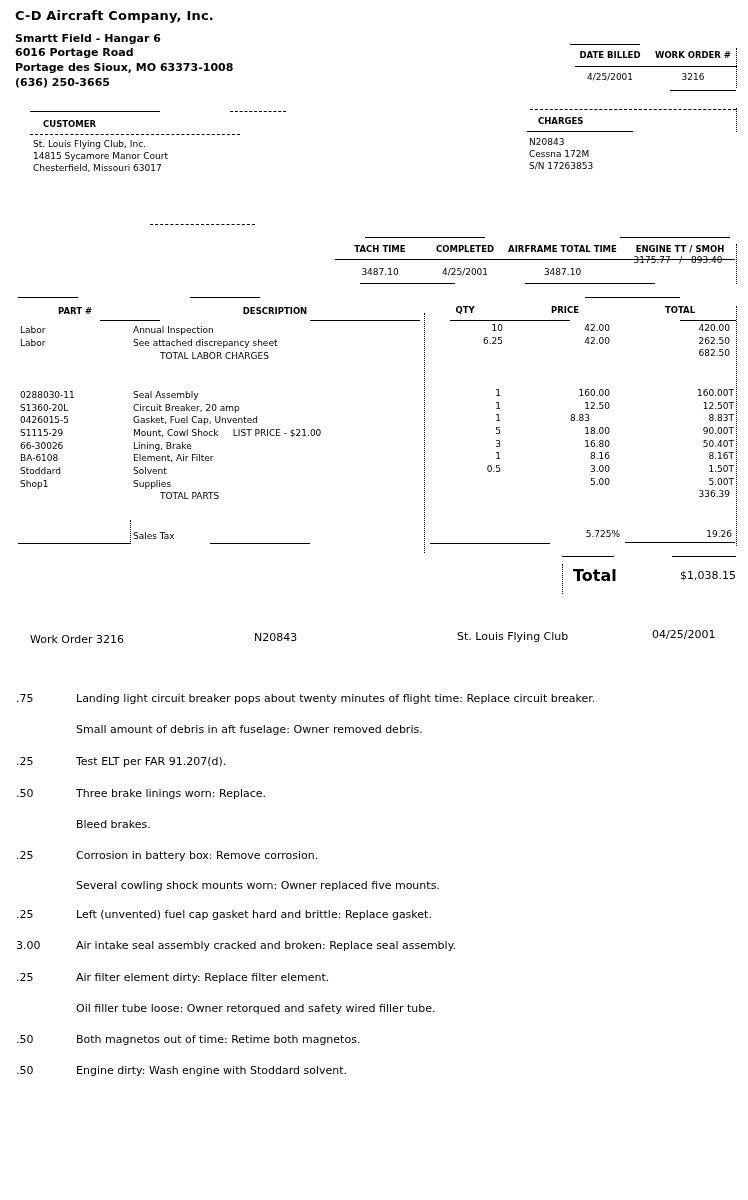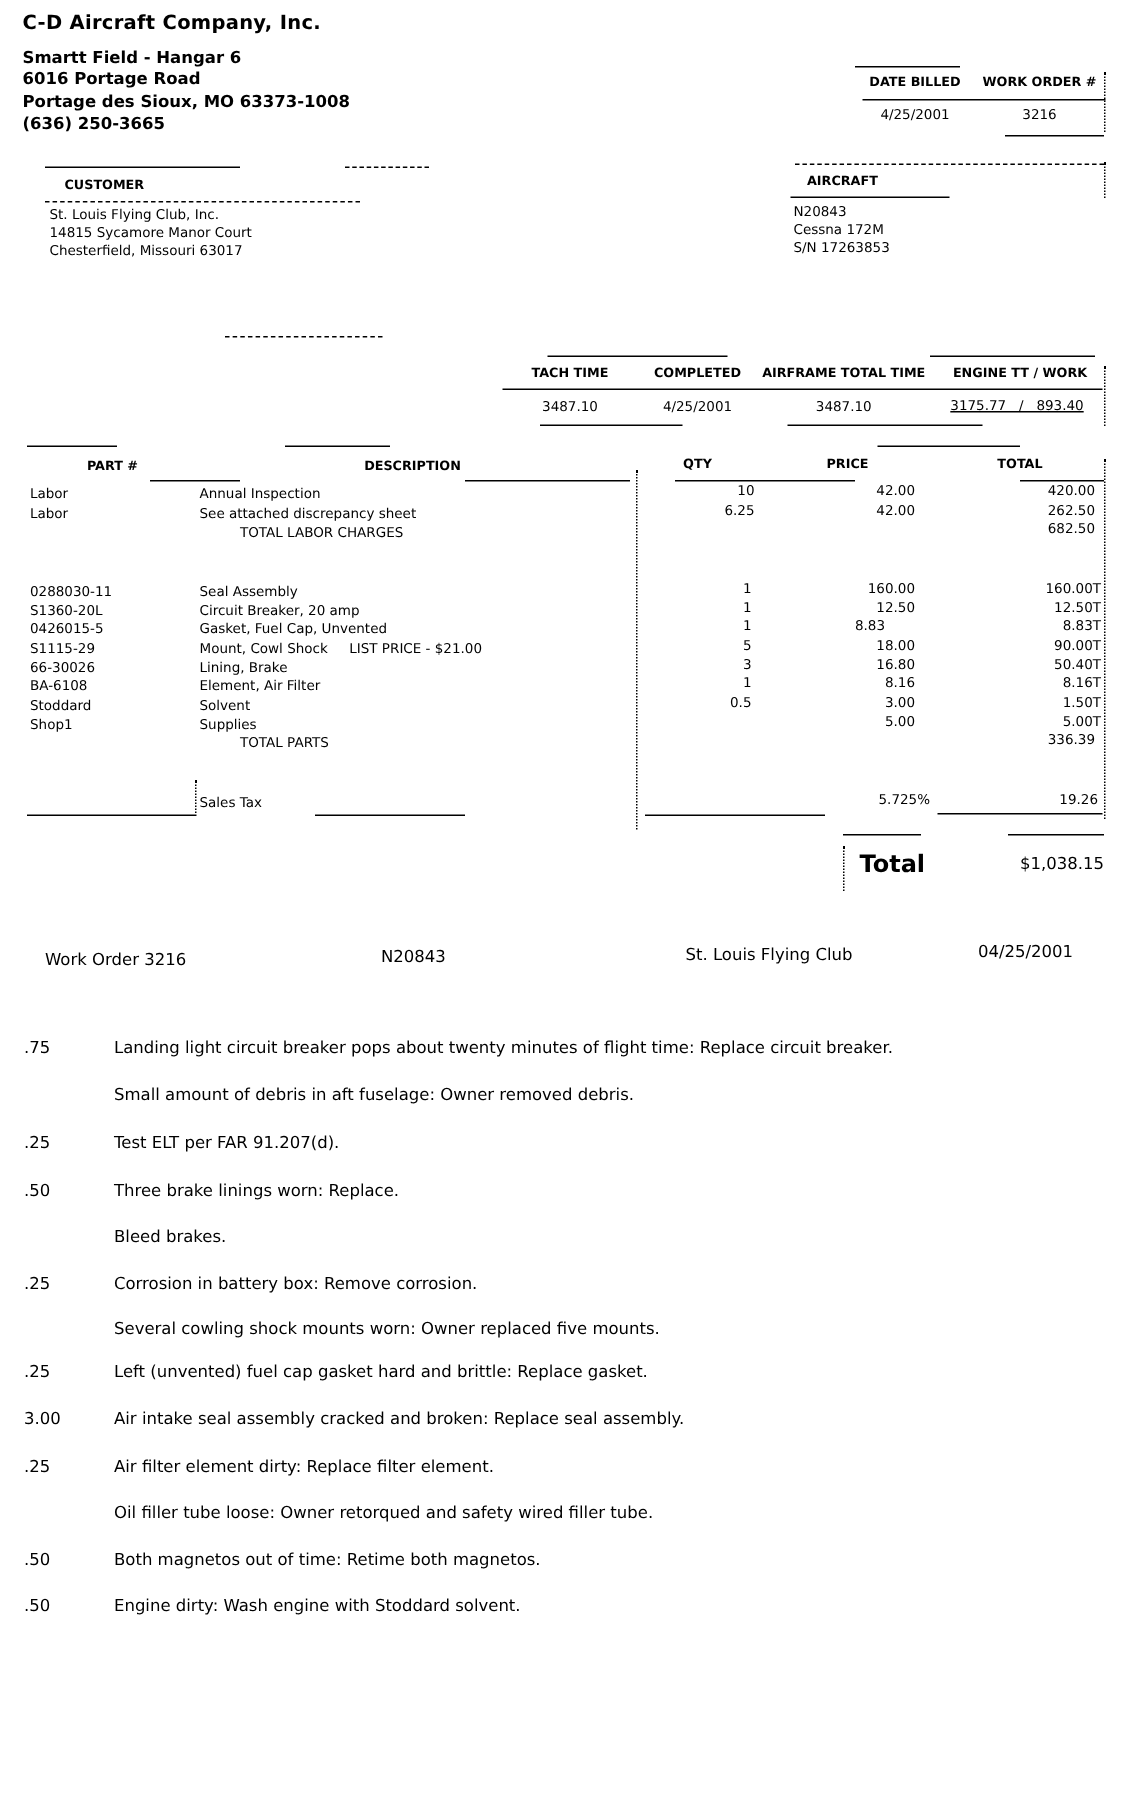--- a/index.html
+++ b/index.html
@@ -42,39 +42,39 @@
 <div class="hr" style="left:30px;top:111px;width:130px;"></div>
 <div class="hrd" style="left:230px;top:111px;width:56px;"></div>
 <div class="abs lbl" style="left:43px;top:119px;">CUSTOMER</div>
 <div class="hrd" style="left:30px;top:134px;width:210px;"></div>
 <div class="abs sm" style="left:33px;top:139px;">St. Louis Flying Club, Inc.</div>
 <div class="abs sm" style="left:33px;top:151px;">14815 Sycamore Manor Court</div>
 <div class="abs sm" style="left:33px;top:163px;">Chesterfield, Missouri  63017</div>
 <div class="hrd" style="left:150px;top:224px;width:105px;"></div>
 
 <div class="hrd" style="left:530px;top:109px;width:206px;"></div>
-<div class="abs lbl" style="left:538px;top:116px;">AIRCRAFT</div>
+<div class="abs lbl" style="left:538px;top:116px;">CHARGES</div>
 <div class="hr" style="left:527px;top:131px;width:106px;"></div>
 <div class="vr" style="left:736px;top:108px;height:24px;"></div>
 <div class="abs sm" style="left:529px;top:137px;">N20843</div>
 <div class="abs sm" style="left:529px;top:149px;">Cessna  172M</div>
 <div class="abs sm" style="left:529px;top:161px;">S/N 17263853</div>
 
 <div class="hr" style="left:365px;top:237px;width:120px;"></div>
 <div class="hr" style="left:620px;top:237px;width:110px;"></div>
 <div class="abs lbl ctr" style="left:340px;top:244px;width:80px;">TACH TIME</div>
 <div class="abs lbl ctr" style="left:425px;top:244px;width:80px;">COMPLETED</div>
 <div class="abs lbl ctr" style="left:505px;top:244px;width:115px;">AIRFRAME TOTAL TIME</div>
-<div class="abs lbl ctr" style="left:625px;top:244px;width:110px;">ENGINE TT / WORK</div>
+<div class="abs lbl ctr" style="left:625px;top:244px;width:110px;">ENGINE TT / SMOH</div>
 <div class="hr" style="left:335px;top:259px;width:400px;"></div>
 <div class="vr" style="left:736px;top:244px;height:40px;"></div>
 <div class="abs sm ctr" style="left:340px;top:267px;width:80px;">3487.10</div>
 <div class="abs sm ctr" style="left:425px;top:267px;width:80px;">4/25/2001</div>
 <div class="abs sm ctr" style="left:505px;top:267px;width:115px;">3487.10</div>
-<div class="abs sm ctr" style="left:622px;top:266px;width:112px;white-space:pre;text-decoration:underline;">3175.77   /   893.40</div>
+<div class="abs sm ctr" style="left:622px;top:255px;width:112px;white-space:pre;">3175.77   /   893.40</div>
 <div class="hr" style="left:360px;top:283px;width:95px;"></div>
 <div class="hr" style="left:525px;top:283px;width:130px;"></div>
 
 <div class="hr" style="left:18px;top:297px;width:60px;"></div>
 <div class="hr" style="left:190px;top:297px;width:70px;"></div>
 <div class="hr" style="left:585px;top:297px;width:95px;"></div>
 <div class="abs lbl ctr" style="left:40px;top:306px;width:70px;">PART #</div>
 <div class="abs lbl ctr" style="left:220px;top:306px;width:110px;">DESCRIPTION</div>
 <div class="abs lbl ctr" style="left:440px;top:305px;width:50px;">QTY</div>
 <div class="abs lbl ctr" style="left:530px;top:305px;width:70px;">PRICE</div>

